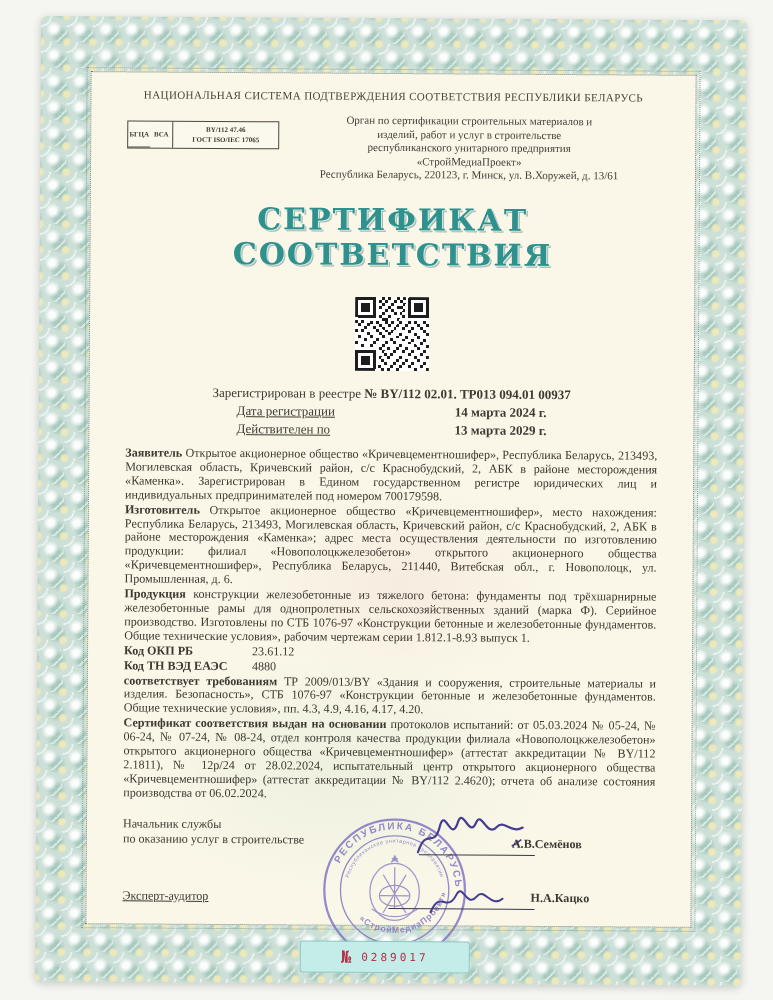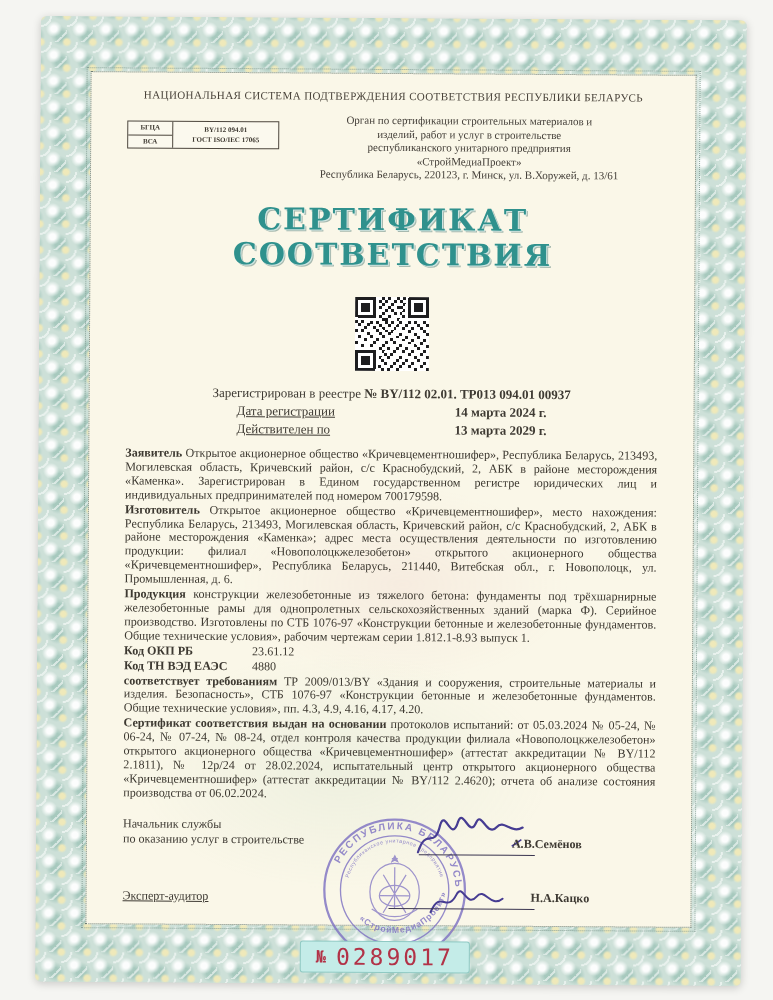--- a/index.html
+++ b/index.html
@@ -35,21 +35,21 @@
     outline:1px dotted #8ba49a;outline-offset:3px;
     padding:0 36px;overflow:visible;
   }
   
   .nat-line{margin-top:16px;text-align:center;font-size:11px;letter-spacing:.4px;color:#49433a;}
   .head-row{display:flex;align-items:flex-start;margin-top:10px;height:78px;}
   .acc-box{
     margin-top:10px;width:152px;display:flex;box-sizing:border-box;
     border:1.5px solid #4c463d;background:rgba(255,255,255,.25);flex:none;
   }
-  .acc-left{width:44px;border-right:1.5px solid #4c463d;display:flex;flex-direction:column;}
+  .acc-left{width:44px;border-right:1.5px solid #4c463d;display:flex;flex-direction:row;}
   .acc-left div{flex:1;display:flex;align-items:center;justify-content:center;font-size:7px;font-weight:bold;color:#3c372f;}
   .acc-left div:first-child{border-bottom:1.5px solid #4c463d;}
   .acc-right{flex:1;display:flex;flex-direction:column;align-items:center;justify-content:center;font-size:7px;font-weight:bold;color:#3c372f;line-height:10px;text-align:center;padding:3px 2px;}
   .org-block{flex:1;text-align:center;font-size:11px;line-height:13.5px;color:#45403a;padding-top:2px;}
   .logo{flex:none;width:118px;display:flex;align-items:center;gap:5px;margin-top:6px;}
   .logo-text{font-family:"Liberation Sans",sans-serif;font-weight:bold;font-size:15px;line-height:14.5px;color:#55564e;letter-spacing:.5px;}
   
   .title{
     margin-top:12px;text-align:center;
     font-family:"DejaVu Serif",serif;font-weight:bold;
@@ -87,38 +87,38 @@
   .sig-svg{position:absolute;}
   
   .serial{
     position:absolute;left:50%;bottom:11px;transform:translateX(-52%);
     width:168px;height:30px;background:#c4ece8;
     border:1px solid #8fc9c3;border-radius:3px;
     display:flex;align-items:center;justify-content:center;gap:10px;
     font-family:"DejaVu Sans Mono",monospace;color:#b23247;
   }
   .serial .no{font-size:17px;font-weight:bold;}
-  .serial .num{font-size:23px;letter-spacing:3px;}
+  .serial .num{font-size:11px;letter-spacing:3px;}
 </style>
 </head>
 <body>
 
 <div class="cert">
   <div class="inner">
 
     <div class="nat-line">НАЦИОНАЛЬНАЯ СИСТЕМА ПОДТВЕРЖДЕНИЯ СООТВЕТСТВИЯ РЕСПУБЛИКИ БЕЛАРУСЬ</div>
 
     <div class="head-row">
       <div class="acc-box">
         <div class="acc-left">
           <div>БГЦА</div>
           <div>ВСА</div>
         </div>
         <div class="acc-right">
-          <span>BY/112 094.01</span>
+          <span>BY/112 47.46</span>
           <span>ГОСТ ISO/IEC 17065</span>
         </div>
       </div>
 
       <div class="org-block">
         <div>Орган по сертификации строительных материалов и</div>
         <div>изделий, работ и услуг в строительстве</div>
         <div>республиканского унитарного предприятия</div>
         <div>«СтройМедиаПроект»</div>
         <div>Республика Беларусь, 220123, г. Минск, ул. В.Хоружей, д. 13/61</div>

